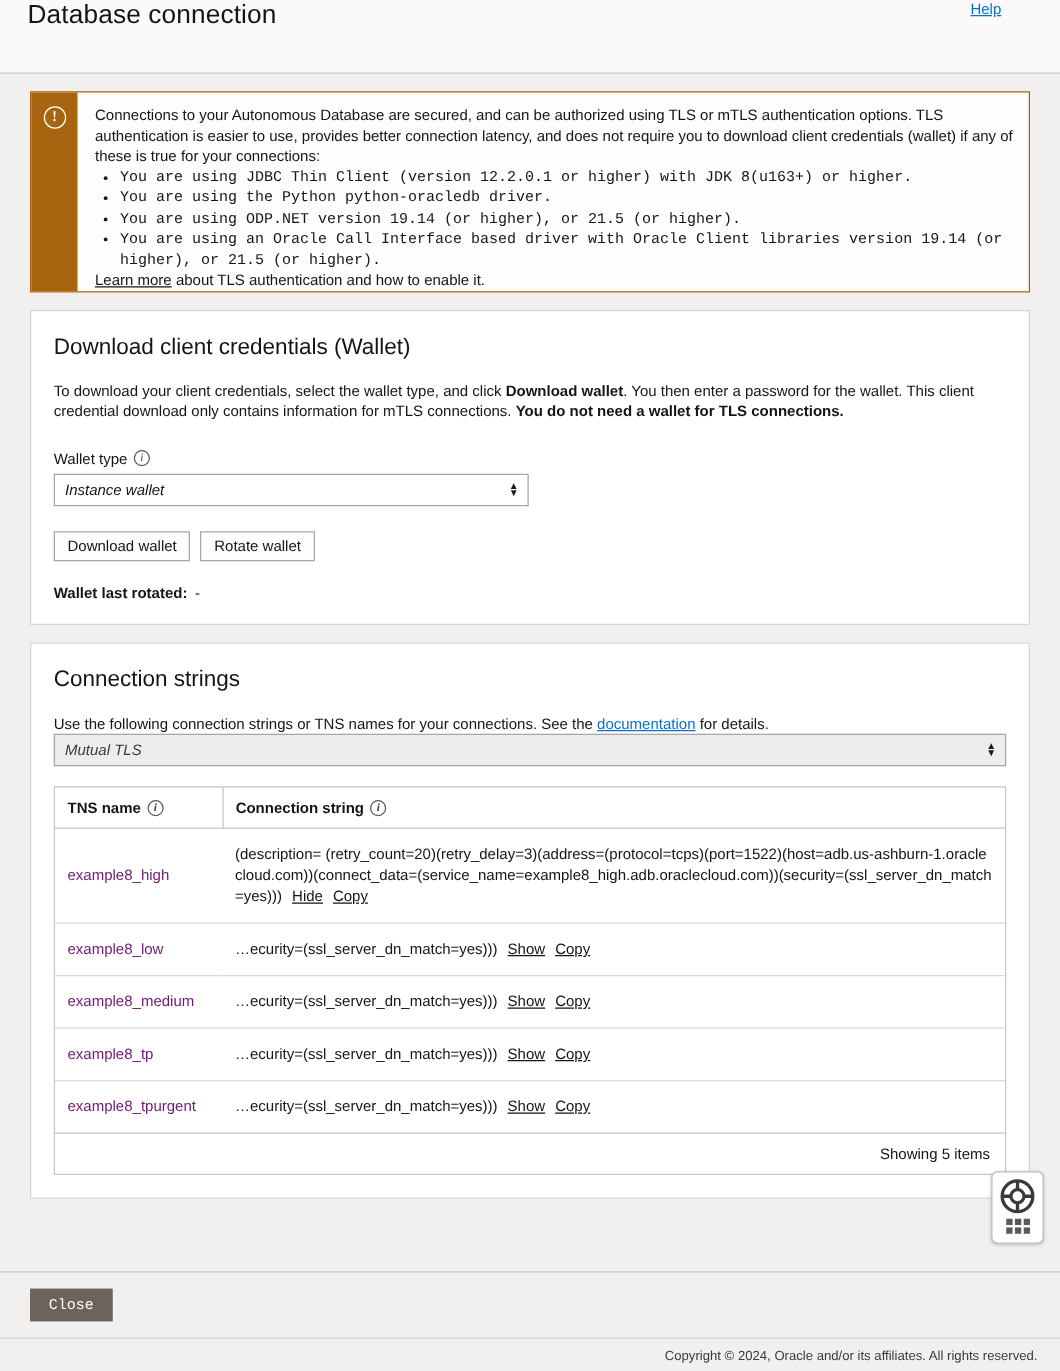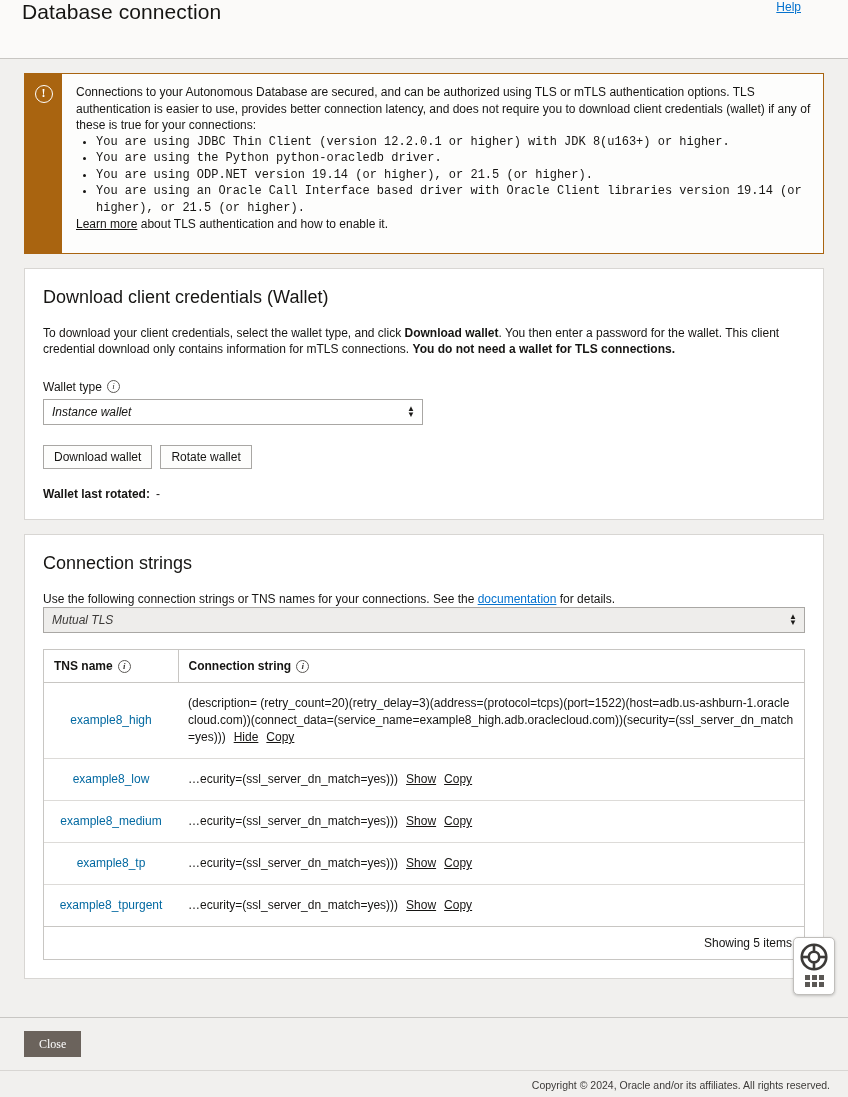--- a/index.html
+++ b/index.html
@@ -66,21 +66,21 @@
     border-radius: 50%;
     color: #ffffff;
     font-size: 12px;
     line-height: 15px;
     text-align: center;
     font-weight: 700;
     font-family: "Liberation Serif", serif;
   }
   .banner-body {
     flex: 1 1 auto;
-    padding: 10px 12px 20px 14px;
+    padding: 10px 12px 0 14px;
     line-height: 16.5px;
     font-size: 12px;
   }
   .banner-body p { margin: 0; }
   .banner-list {
     margin: 0;
     padding-left: 20px;
     list-style: disc;
   }
   .banner-list li { margin: 0; padding: 0; font-family: Liberation Mono, monospace; }
@@ -212,21 +212,21 @@
     border-right: 1px solid #c8c6c3;
   }
   .th-inner { display: flex; align-items: center; gap: 5px; }
   table.tns td {
     padding: 12px 10px;
     border-bottom: 1px solid #dddbd8;
     vertical-align: middle;
     line-height: 17px;
   }
   table.tns tr:last-child td { border-bottom: none; }
-  td.c1 { width: 134px; color: #0369a1; text-align: center; }
+  td.c1 { width: 134px; color: #701a75; }
   .cs-text { word-break: break-all; }
   .row-link {
     color: #161513;
     text-decoration: underline;
     cursor: pointer;
     margin-left: 8px;
     white-space: nowrap;
   }
   .tbl-footer {
     text-align: right;
@@ -280,21 +280,21 @@
   .footer-actions {
     padding: 13px 24px 0 24px;
   }
   .btn-close {
     height: 26px;
     padding: 0 14px;
     background: #6b635c;
     border: 1px solid #6b635c;
     color: #ffffff;
     font-size: 12px;
-    font-family: Liberation Serif, serif;
+    font-family: Liberation Mono, monospace;
     cursor: pointer;
     line-height: 24px;
   }
   .copyright-bar {
     position: absolute;
     left: 0; right: 0;
     bottom: 6px;
     border-top: 1px solid #d8d6d3;
     padding: 8px 18px 0 0;
     text-align: right;

